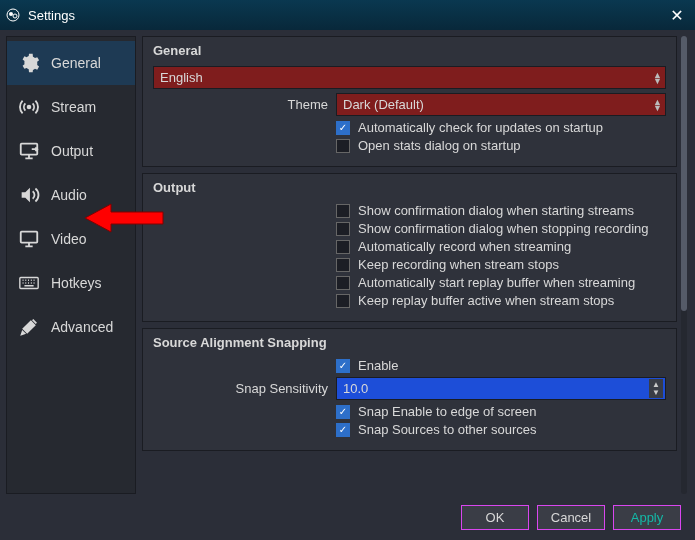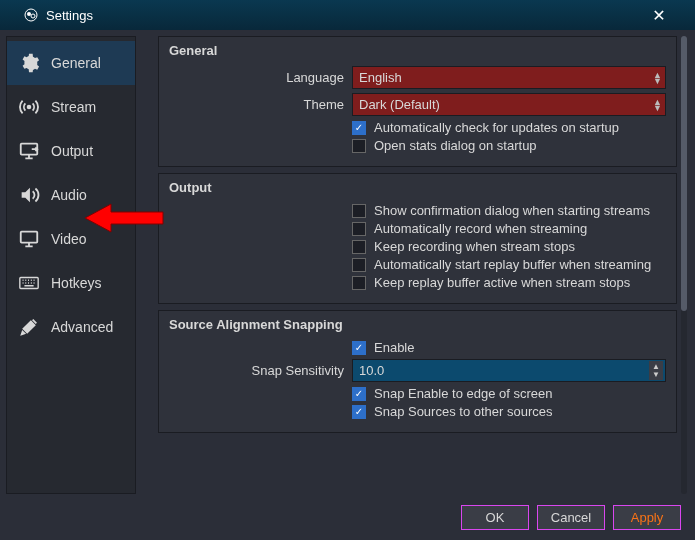--- a/index.html
+++ b/index.html
@@ -10,39 +10,39 @@
   color: #d8d8d8;
   font-family: "Segoe UI", Arial, sans-serif;
   font-size: 13px;
   overflow: hidden;
 }
 .titlebar {
   height: 30px;
   background: linear-gradient(to bottom, #0a3850, #08283a);
   display: flex;
   align-items: center;
-  padding: 0 22px;
+  padding: 0 4px;
   color: #fff;
 }
 .titlebar .app-icon {
   width: 18px; height: 18px;
   display: flex; align-items: center; justify-content: center;
   margin-right: 6px;
 }
 .titlebar .title-text { font-size: 13px; }
 .titlebar .spacer { flex: 1; }
 .titlebar .close {
   font-size: 16px; cursor: pointer;
   width: 28px; text-align: center;
 }
 .body-area {
   display: flex;
   height: 470px;
   padding: 6px;
-  gap: 22px;
+  gap: 6px;
 }
 .sidebar {
   width: 130px;
   background: #262930;
   border: 1px solid #1a1c22;
   display: flex;
   flex-direction: column;
   padding: 4px 0;
 }
 .sidebar-item {
@@ -110,21 +110,21 @@
   position: relative;
 }
 .dd-arrow {
   position: absolute;
   right: 4px; top: 50%; transform: translateY(-50%);
   font-size: 9px; color: #bbb; pointer-events: none;
   display:flex; flex-direction:column; line-height: 6px;
 }
 .spin {
   width: 100%;
-  background: #0c4a6e;
+  background: #1d4ed8;
   border: 1px solid #1a1c22;
   color: #d8d8d8;
   padding: 3px 20px 3px 6px;
   font-size: 13px;
 }
 .spin-arrows {
   position: absolute; right: 3px; top: 2px; bottom: 2px;
   width: 14px;
   display: flex; flex-direction: column;
   background: #3a3d46;
@@ -175,21 +175,21 @@
 .btn {
   min-width: 68px;
   padding: 4px 12px;
   background: #3a3d46;
   border: 1px solid #d946ef;
   color: #d8d8d8;
   font-size: 13px;
   text-align: center;
   cursor: pointer;
 }
-.btn.disabled { color: #f97316; cursor: default; }
+.btn.disabled { color: #14b8a6; cursor: default; }
 .arrow-pointer {
   position: absolute;
   left: 85px;
   top: 198px;
   pointer-events: none;
 }
 </style>
 </head>
 <body>
 
@@ -273,21 +273,20 @@
     </div>
   </div>
 
   <div class="content">
     <div class="scrollwrap">
       <div class="sections">
 
         <div class="section">
           <div class="section-title">General</div>
           <div class="formrow">
-            <div class="label">Language</div>
             <div class="field">
               <div class="dd">English</div>
               <div class="dd-arrow">
                   <span>▲</span>
                   <span>▼</span>
                 </div>
             </div>
           </div>
           <div class="formrow">
             <div class="label">Theme</div>
@@ -310,20 +309,24 @@
         </div>
 
         <div class="section">
           <div class="section-title">Output</div>
           <div class="checkrow">
             <span class="cb"></span>
             <span>Show confirmation dialog when starting streams</span>
           </div>
           <div class="checkrow">
             <span class="cb"></span>
+            <span>Show confirmation dialog when stopping recording</span>
+          </div>
+          <div class="checkrow">
+            <span class="cb"></span>
             <span>Automatically record when streaming</span>
           </div>
           <div class="checkrow">
             <span class="cb"></span>
             <span>Keep recording when stream stops</span>
           </div>
           <div class="checkrow">
             <span class="cb"></span>
             <span>Automatically start replay buffer when streaming</span>
           </div>

